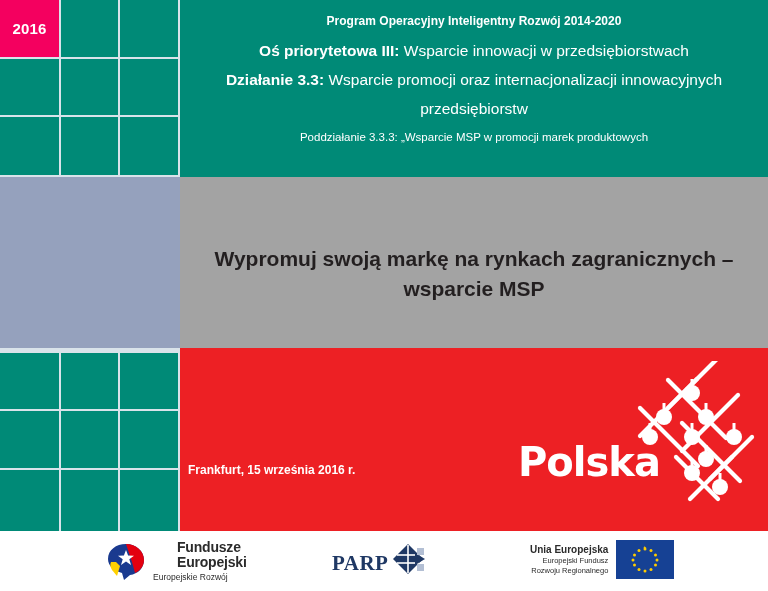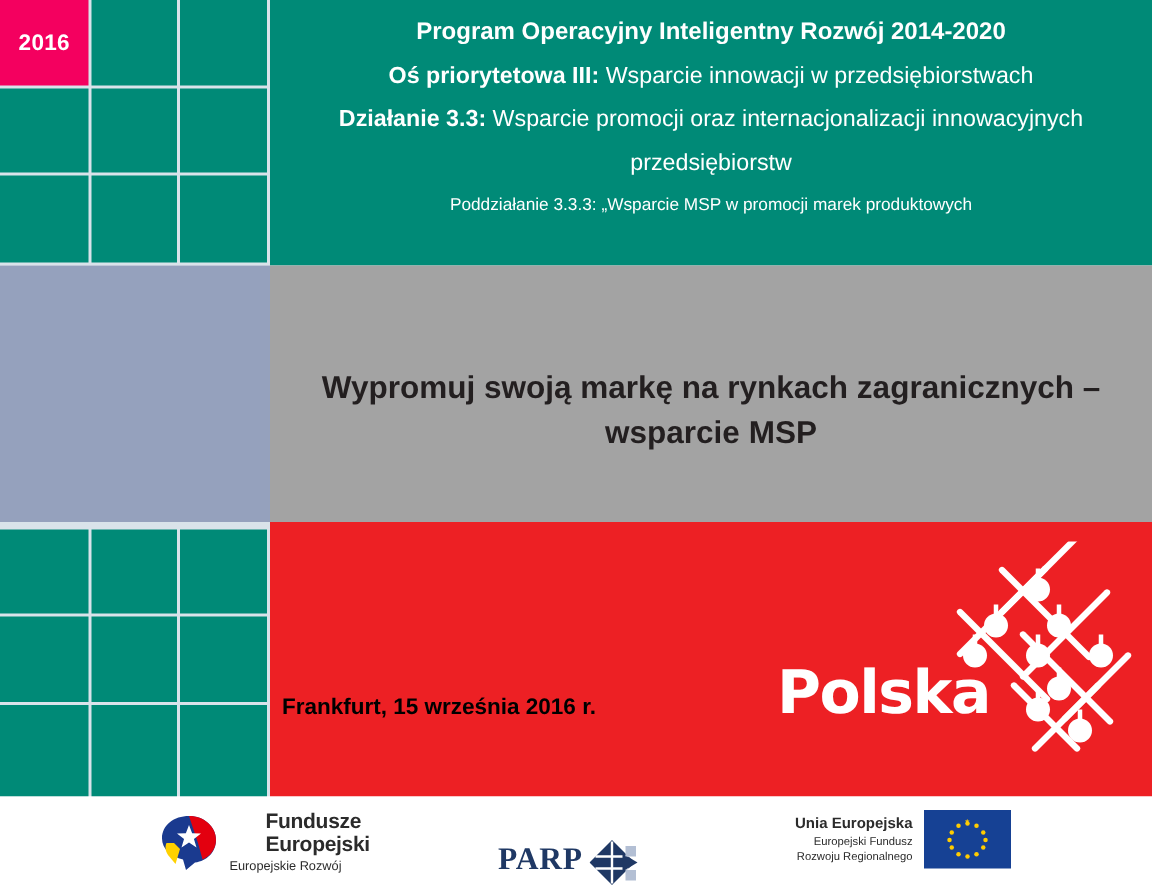--- a/index.html
+++ b/index.html
@@ -77,21 +77,21 @@
     text-align: center;
     box-sizing: border-box;
     padding: 7px 22px 0 22px;
   }
   .hdr-line {
     font-size: 15.5px;
     line-height: 29px;
     color: #ffffff;
     white-space: nowrap;
   }
-  .hdr-line.l1 { font-weight: bold; font-size: 16px; }
+  .hdr-line.l1 { font-weight: bold; font-size: 12px; }
   .hdr-line.l4 { font-weight: normal; }
   .hdr-sub {
     font-size: 11.5px;
     line-height: 29px;
     color: #ffffff;
   }
   .b { font-weight: bold; }
 
   
   .title-area {
@@ -122,22 +122,22 @@
     left: 180px;
     top: 348px;
     width: 588px;
     height: 183px;
     background: #ed2024;
   }
   .place-date {
     position: absolute;
     left: 8px;
     top: 115px;
-    color: #000000;
-    font-size: 15px;
+    color: #ffffff;
+    font-size: 12px;
     font-weight: bold;
     white-space: nowrap;
     text-align: center;
   }
 
   
   .polska-logo {
     position: absolute;
     left: 330px;
     top: 13px;
@@ -187,23 +187,22 @@
     color: #2b2b2b;
     line-height: 12px;
     margin-top: 1px;
   }
 
   .logo-parp {
     position: absolute;
     left: 332px;
     top: 544px;
     display: flex;
-    align-items: flex-start;
+    align-items: flex-end;
     gap: 5px;
-    margin-top: 16px;
   }
   .parp-word {
     font-family: "Liberation Serif", serif;
     font-size: 21px;
     font-weight: bold;
     color: #1f3864;
     letter-spacing: 0.5px;
   }
 
   .logo-ue {

